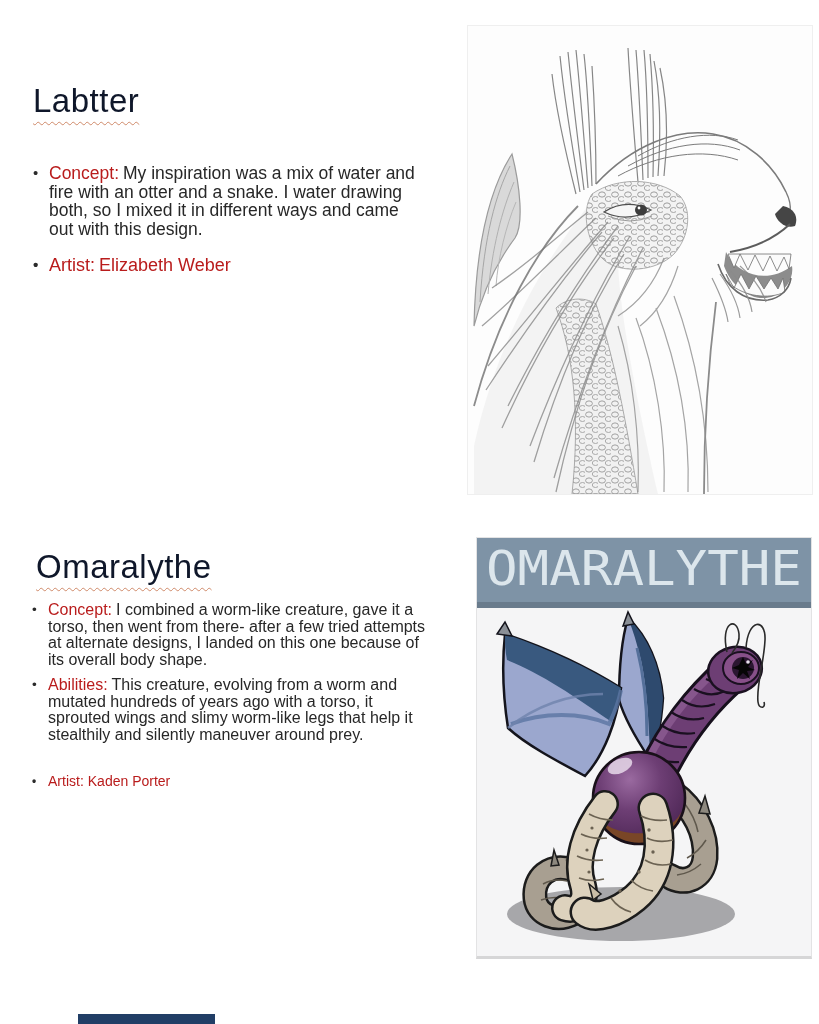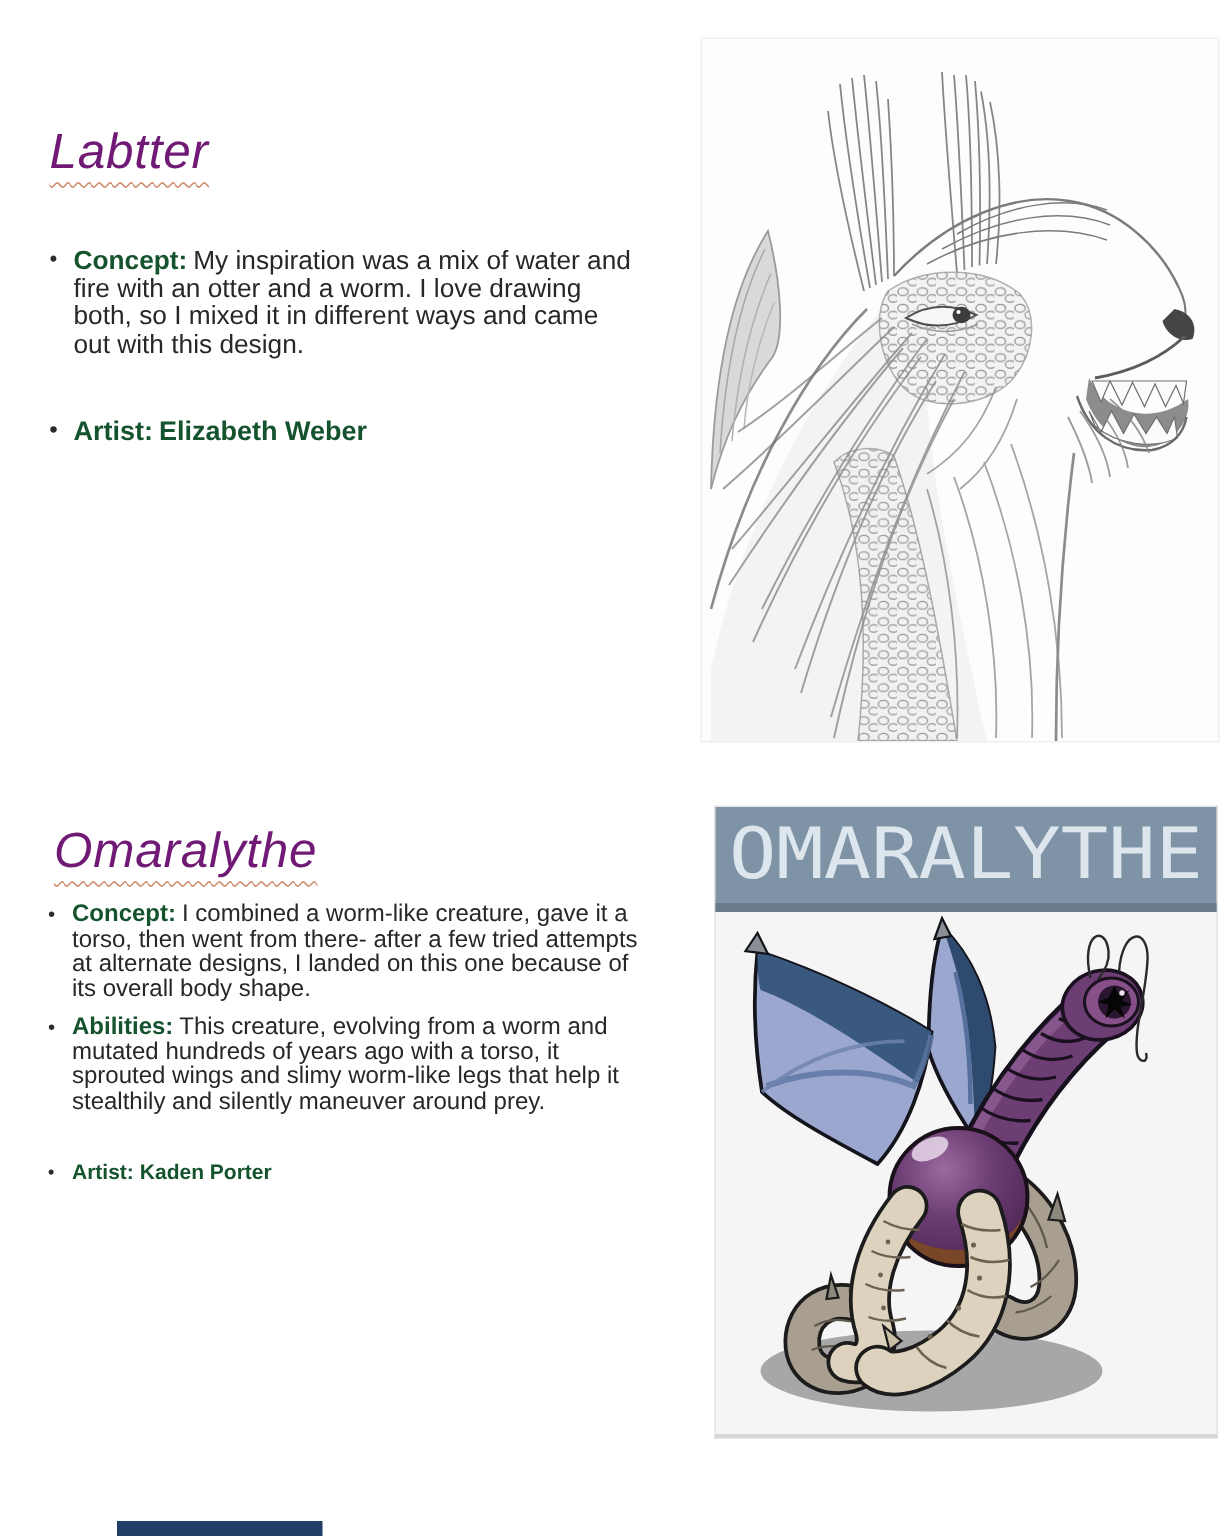--- a/index.html
+++ b/index.html
@@ -5,45 +5,44 @@
   html,body{margin:0;padding:0;}
   body{
     width:819px;height:1024px;position:relative;overflow:hidden;
     background:#ffffff;
     font-family:"Liberation Sans", sans-serif;
     -webkit-font-smoothing:antialiased;
   }
   .col{position:absolute;}
   
   .section-title{
-    font-style:italic;
     font-size:33px;
     font-weight:500;
-    color:#701a75;
+    color:#0f172a;
     letter-spacing:.5px;
     text-decoration-line:underline;
     text-decoration-style:wavy;
     text-decoration-color:rgba(198,112,74,.8);
     text-decoration-thickness:1px;
     text-underline-offset:9px;
     margin:0 0 0 0;
     display:inline-block;
   }
   .bullets{list-style:none;margin:0;padding:0;color:#272727;}
   .bullets li{position:relative;margin:0 0 9px 0;}
   .bullets li::before{
     content:"\2022";
     position:absolute;left:-16px;top:0px;
     font-size:0.85em;color:#2b2b2b;
   }
   .s1 .bullets{font-size:17.5px;line-height:18.5px;}
   .s2 .bullets{font-size:16px;line-height:16.5px;}
-  .bullets strong{font-weight:bold;color:#14532d;margin-right:4px;}
+  .bullets strong{font-weight:normal;color:#b91c1c;margin-right:4px;}
   .artist{font-weight:bold;}
-  .s1 .artist{margin-top:40px;font-size:18px;}
+  .s1 .artist{margin-top:18px;font-size:18px;}
   .s2 .artist{margin-top:30px;font-size:14px;}
   
   .sketch-frame{
     position:absolute;left:467px;top:25px;width:346px;height:470px;
     background:#fdfdfd;border:1px solid #efefef;box-sizing:border-box;
   }
   .omni-frame{
     position:absolute;left:476px;top:537px;width:336px;height:422px;
     background:#f5f5f6;border:1px solid #e3e3e4;border-bottom:3px solid #d6d6d7;
     box-sizing:border-box;
@@ -59,21 +58,21 @@
     background:#213e66;
   }
 </style>
 </head>
 <body>
 
 <div class="col s1" style="left:33px;top:82px;width:392px;">
   <h1 class="section-title">Labtter</h1>
   <ul class="bullets" style="margin:44px 0 0 16px;">
     <li>
-      <strong>Concept:</strong><span>My inspiration was a mix of water and fire with an otter and a worm. I love drawing both, so I mixed it in different ways and came out with this design.</span>
+      <strong>Concept:</strong><span>My inspiration was a mix of water and fire with an otter and a snake. I water drawing both, so I mixed it in different ways and came out with this design.</span>
     </li>
     <li class="artist">
       <strong>Artist:</strong><strong>Elizabeth Weber</strong>
     </li>
   </ul>
 </div>
 
 <div class="col s2" style="left:36px;top:548px;width:412px;">
   <h1 class="section-title">Omaralythe</h1>
   <ul class="bullets" style="margin:16px 16px 0 12px;">

